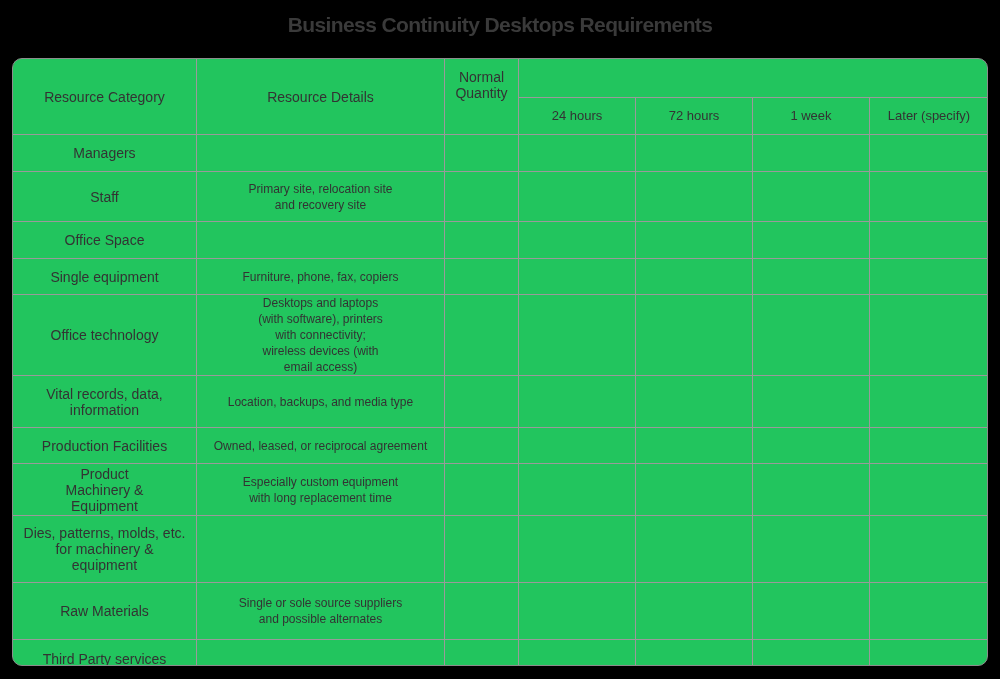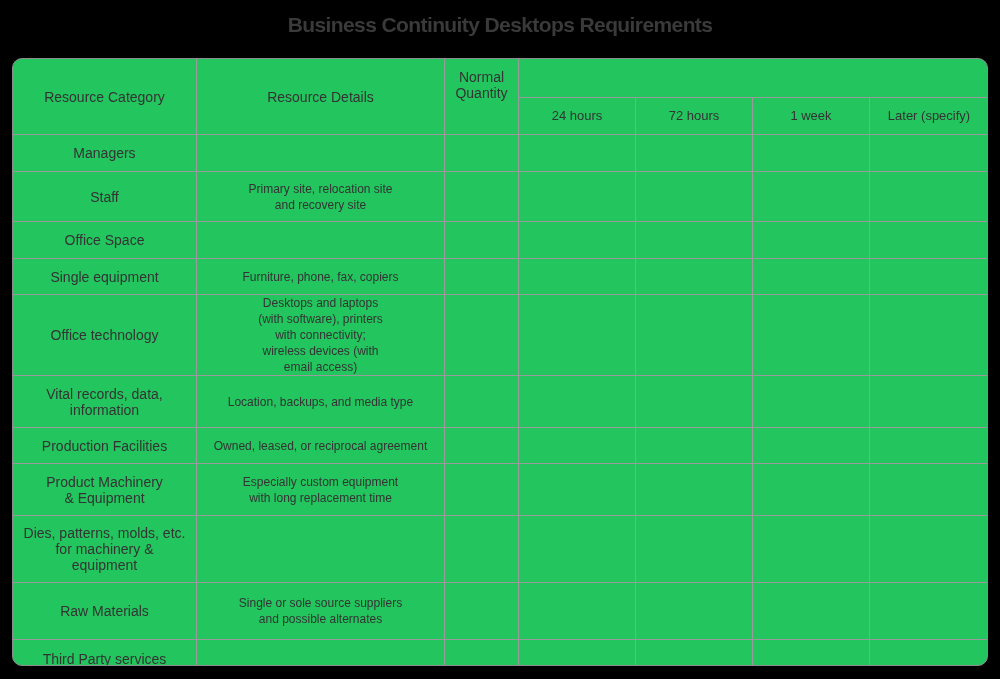--- a/index.html
+++ b/index.html
@@ -157,21 +157,21 @@
       <tr style="height:36px">
         <td class="cat">Production Facilities</td>
         <td class="det">Owned, leased, or reciprocal agreement</td>
         <td></td>
         <td></td>
         <td class="vline-light"></td>
         <td class="vline-light"></td>
         <td class="vline-light"></td>
       </tr>
       <tr style="height:52px">
-        <td class="cat" style="padding:0 32px">Product Machinery &amp; Equipment</td>
+        <td class="cat" style="padding:0 40px">Product Machinery &amp; Equipment</td>
         <td class="det" style="padding:0 40px">Especially custom equipment with long replacement time</td>
         <td></td>
         <td></td>
         <td class="vline-light"></td>
         <td class="vline-light"></td>
         <td class="vline-light"></td>
       </tr>
       <tr style="height:67px">
         <td class="cat" style="padding:0 8px">Dies, patterns, molds, etc. for machinery &amp; equipment</td>
         <td class="det"></td>

